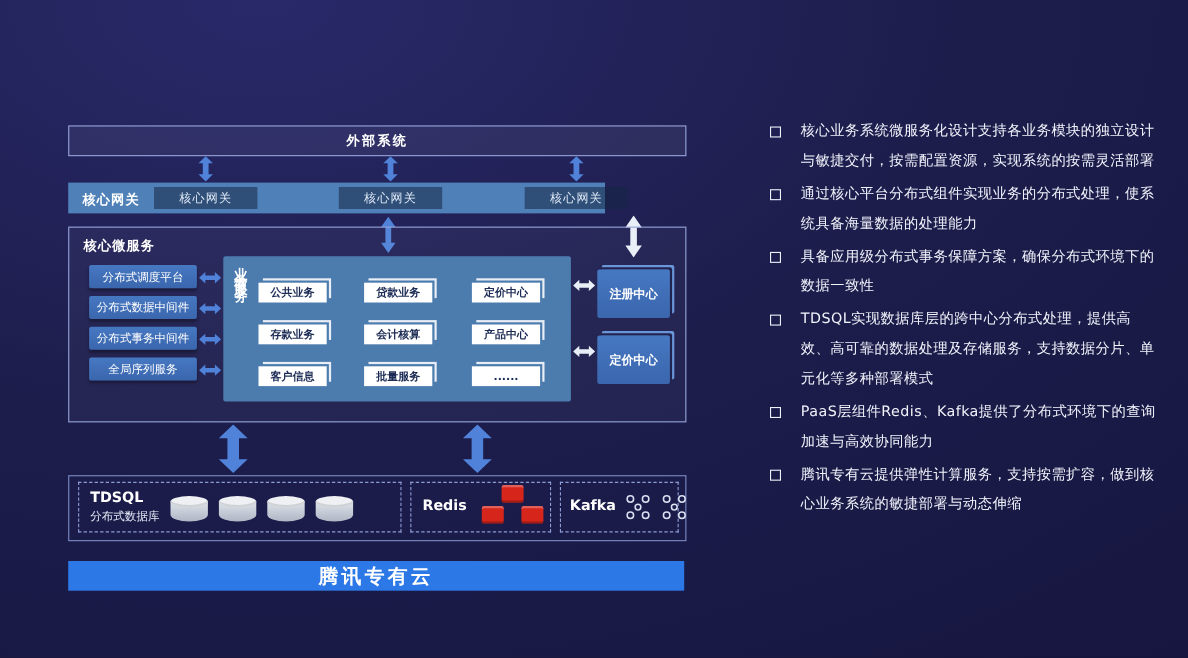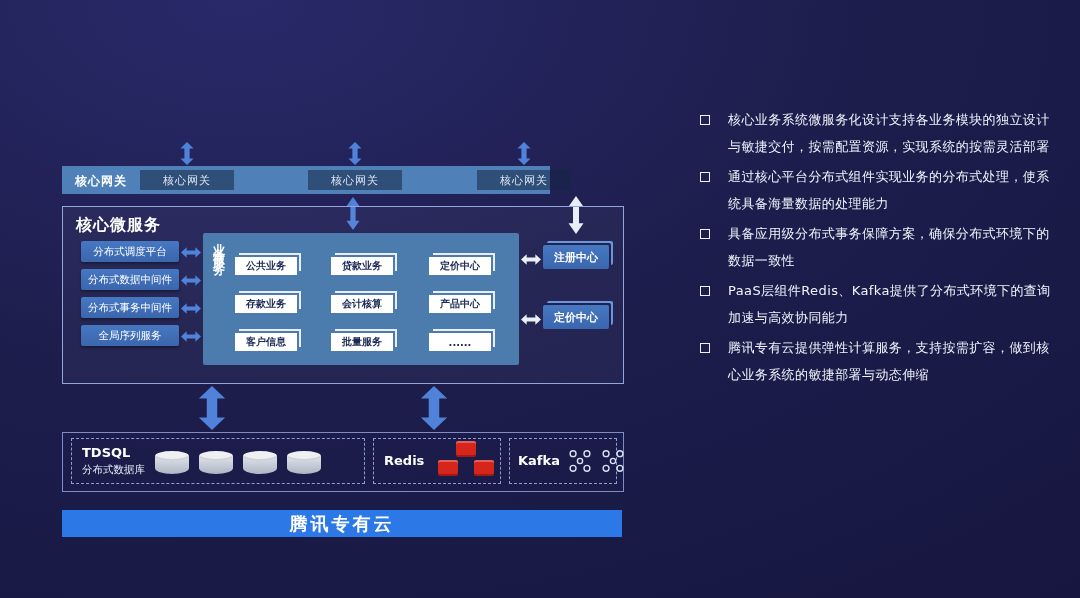--- a/index.html
+++ b/index.html
@@ -15,37 +15,37 @@
     border:1px solid #95a4da;background:rgba(255,255,255,.06);
     display:flex;align-items:center;justify-content:center;font-size:12px;font-weight:bold;letter-spacing:2px;}
   .gw-band{position:absolute;left:62px;top:166px;width:488px;height:28px;background:#4f81b8;}
   .gw-label{position:absolute;left:13px;top:7px;font-size:12px;font-weight:bold;letter-spacing:1px;}
   .gw-node{position:absolute;top:4px;width:94px;height:20px;background:rgba(22,38,70,.55);
     display:flex;align-items:center;justify-content:center;font-size:11px;color:#dfe8f5;letter-spacing:1px;}
   .gwn1{left:78px}.gwn2{left:246px}.gwn3{left:415px}
 
   .core-box{position:absolute;left:62px;top:206px;width:560px;height:176px;
     border:1px solid #95a4da;background:rgba(255,255,255,.04);}
-  .core-label{position:absolute;left:13px;top:8px;font-size:16px;font-weight:bold;letter-spacing:1px;}
+  .core-label{position:absolute;left:13px;top:8px;font-size:12px;font-weight:bold;letter-spacing:1px;}
 
   .mw{position:absolute;left:18px;width:98px;height:21px;border-radius:2px;
     background:linear-gradient(180deg,#4678c2,#3a66ad);box-shadow:0 2px 3px rgba(0,0,0,.35);
     display:flex;align-items:center;justify-content:center;font-size:10.5px;color:#fff;}
   .mw1{top:34px}.mw2{top:62px}.mw3{top:90px}.mw4{top:118px}
 
   .biz-box{position:absolute;left:140px;top:26px;width:316px;height:132px;background:#4c7cae;border-radius:2px;}
   .biz-vlabel{position:absolute;left:7px;top:0;height:132px;display:flex;align-items:center;
     writing-mode:vertical-rl;text-orientation:upright;font-size:12px;font-weight:bold;letter-spacing:5px;color:#fff;}
   .svc{position:absolute;width:62px;height:18px;background:#fff;color:#1c2b55;
     display:flex;align-items:center;justify-content:center;font-size:10px;font-weight:bold;
     box-shadow:2px -2px 0 0 #4c7cae,4px -4px 0 0 #e9eef6;}
   .sc1{left:32px}.sc2{left:128px}.sc3{left:226px}
   .sr1{top:24px}.sr2{top:62px}.sr3{top:100px}
 
-  .reg{position:absolute;left:480px;width:66px;height:24px;border-radius:2px;
+  .reg{position:absolute;left:480px;width:66px;height:44px;border-radius:2px;
     background:linear-gradient(180deg,#4678c2,#3a66ad);
     display:flex;align-items:center;justify-content:center;font-size:11px;font-weight:bold;color:#fff;
     box-shadow:2px -2px 0 0 #22224f,4px -4px 0 0 #6a97d9;}
   .reg1{top:38px}.reg2{top:98px}
 
   
   .arr{position:absolute;display:block;}
   .arr path{fill:#4f82d8;}
   .arr.white path{fill:#e9eef7;}
   .va{width:14px;height:23px;top:142px;}
@@ -87,20 +87,23 @@
   .feat-item{display:flex;gap:18px;margin-bottom:3px;}
   .feat-bullet{flex:none;width:8px;height:8px;border:1px solid #eef1fa;margin-top:9px;}
   .feat-text{font-size:13px;line-height:27px;letter-spacing:.4px;color:#f1f3fb;}
 </style>
 </head>
 <body>
 
 <div class="stage">
 
 
+  <div class="ext-box">
+    <span>外部系统</span>
+  </div>
 
   <svg class="arr va va1" viewBox="0 0 16 30" preserveAspectRatio="none">
       <path d="M8 0 L15.5 8.5 L11 8.5 L11 21.5 L15.5 21.5 L8 30 L0.5 21.5 L5 21.5 L5 8.5 L0.5 8.5 Z"></path>
     </svg>
   <svg class="arr va va2" viewBox="0 0 16 30" preserveAspectRatio="none">
       <path d="M8 0 L15.5 8.5 L11 8.5 L11 21.5 L15.5 21.5 L8 30 L0.5 21.5 L5 21.5 L5 8.5 L0.5 8.5 Z"></path>
     </svg>
   <svg class="arr va va3" viewBox="0 0 16 30" preserveAspectRatio="none">
       <path d="M8 0 L15.5 8.5 L11 8.5 L11 21.5 L15.5 21.5 L8 30 L0.5 21.5 L5 21.5 L5 8.5 L0.5 8.5 Z"></path>
     </svg>
@@ -262,20 +265,24 @@
     <div class="feat-item">
       <span class="feat-bullet"></span>
       <span class="feat-text">通过核心平台分布式组件实现业务的分布式处理，使系统具备海量数据的处理能力</span>
     </div>
     <div class="feat-item">
       <span class="feat-bullet"></span>
       <span class="feat-text">具备应用级分布式事务保障方案，确保分布式环境下的数据一致性</span>
     </div>
     <div class="feat-item">
       <span class="feat-bullet"></span>
+      <span class="feat-text">TDSQL实现数据库层的跨中心分布式处理，提供高效、高可靠的数据处理及存储服务，支持数据分片、单元化等多种部署模式</span>
+    </div>
+    <div class="feat-item">
+      <span class="feat-bullet"></span>
       <span class="feat-text">PaaS层组件Redis、Kafka提供了分布式环境下的查询加速与高效协同能力</span>
     </div>
     <div class="feat-item">
       <span class="feat-bullet"></span>
       <span class="feat-text">腾讯专有云提供弹性计算服务，支持按需扩容，做到核心业务系统的敏捷部署与动态伸缩</span>
     </div>
   </div>
 
 </div>
 

